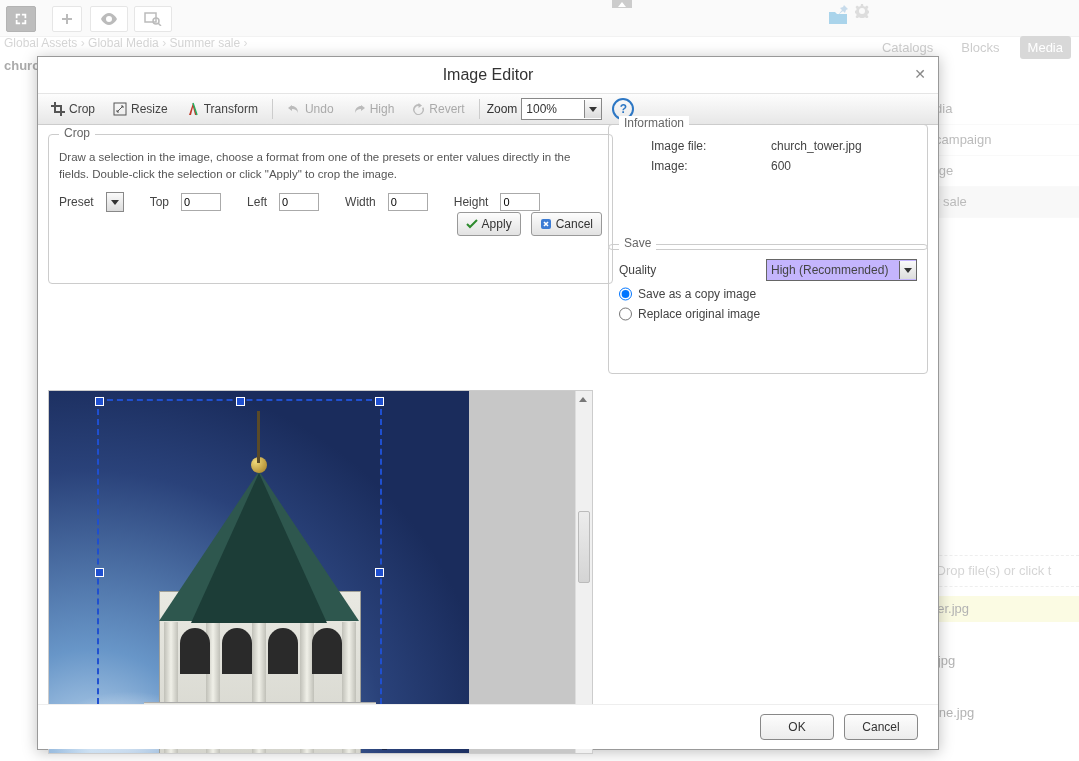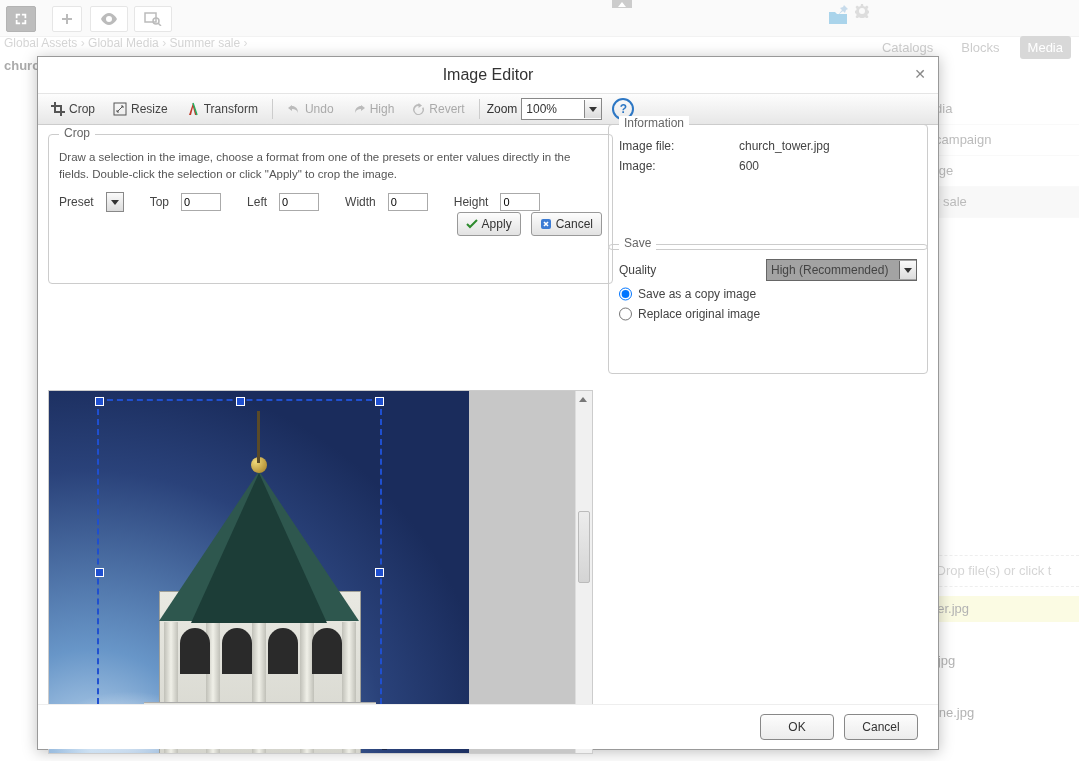--- a/index.html
+++ b/index.html
@@ -325,21 +325,21 @@
     top: 0;
     width: 298px;
     height: 100px;
   }
   .info-row {
     display: flex;
     font-size: 12px;
     color: #444;
     margin-bottom: 6px;
   }
-  .info-row .k { width: 120px; }
+  .info-row .k { width: 120px; margin-left: 32px; }
 
   .save-box {
     position: absolute;
     left: 570px;
     top: 120px;
     width: 298px;
     height: 104px;
   }
   .save-row {
     display: flex;
@@ -349,21 +349,21 @@
     color: #444;
     margin-bottom: 4px;
     justify-content: space-between;
   }
   .save-row .k { width: 58px; }
   .quality-select {
     height: 20px;
     border: 1px solid #666;
     display: flex;
     align-items: center;
-    background: #a3a3a3;
+    background: #c4b5fd;
   }
   .quality-select .qval { width: 124px; padding: 0 4px; }
   .quality-select .qarr {
     width: 16px; height: 18px;
     background: linear-gradient(#fafafa,#dcdcdc);
     border-left: 1px solid #666;
     display: flex; align-items:center; justify-content:center;
   }
   .radio-row {
     display: flex;

